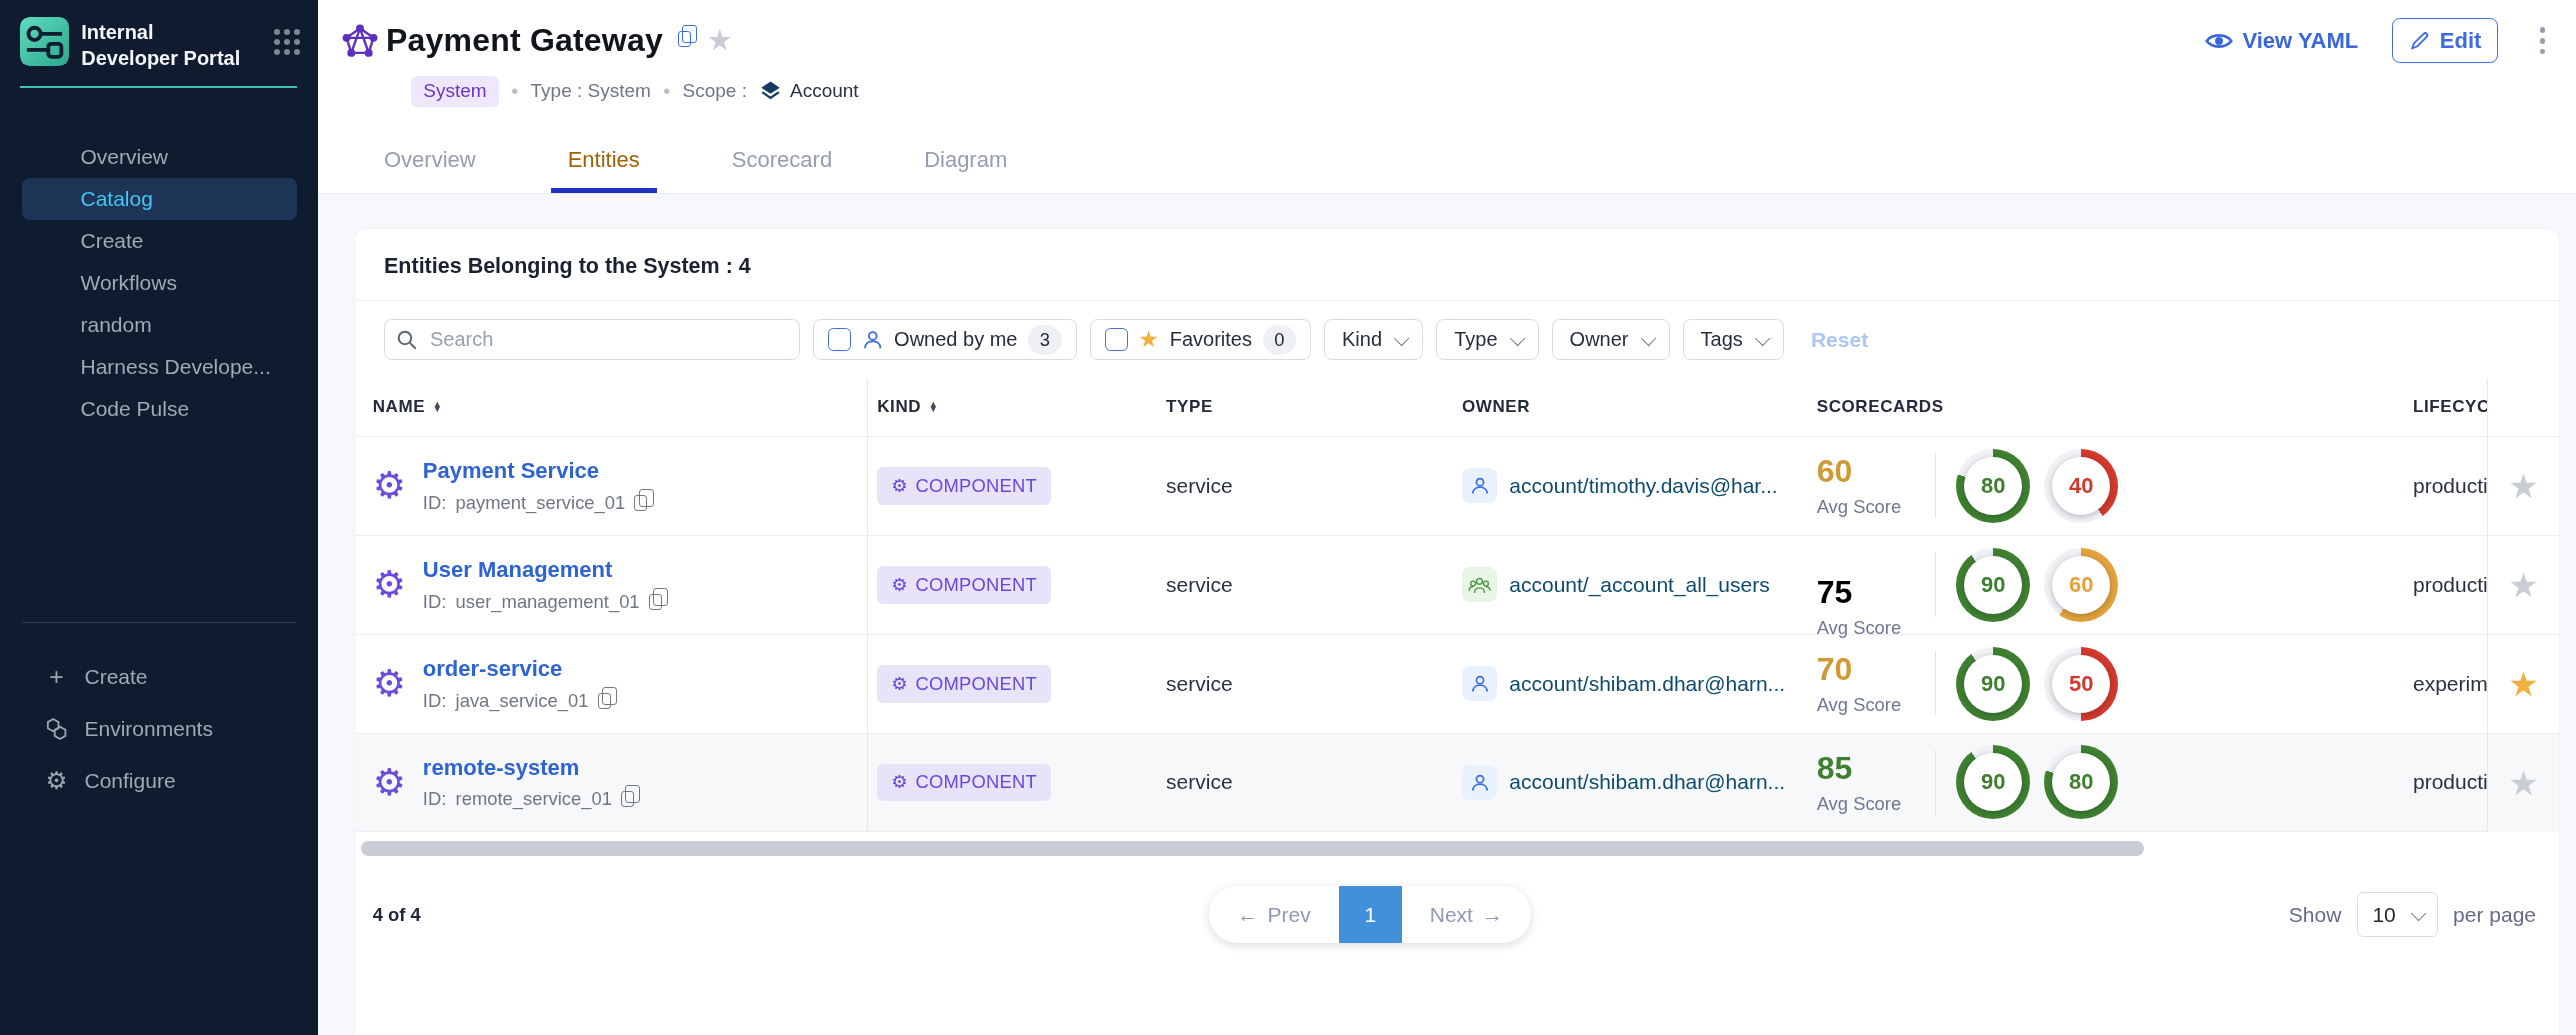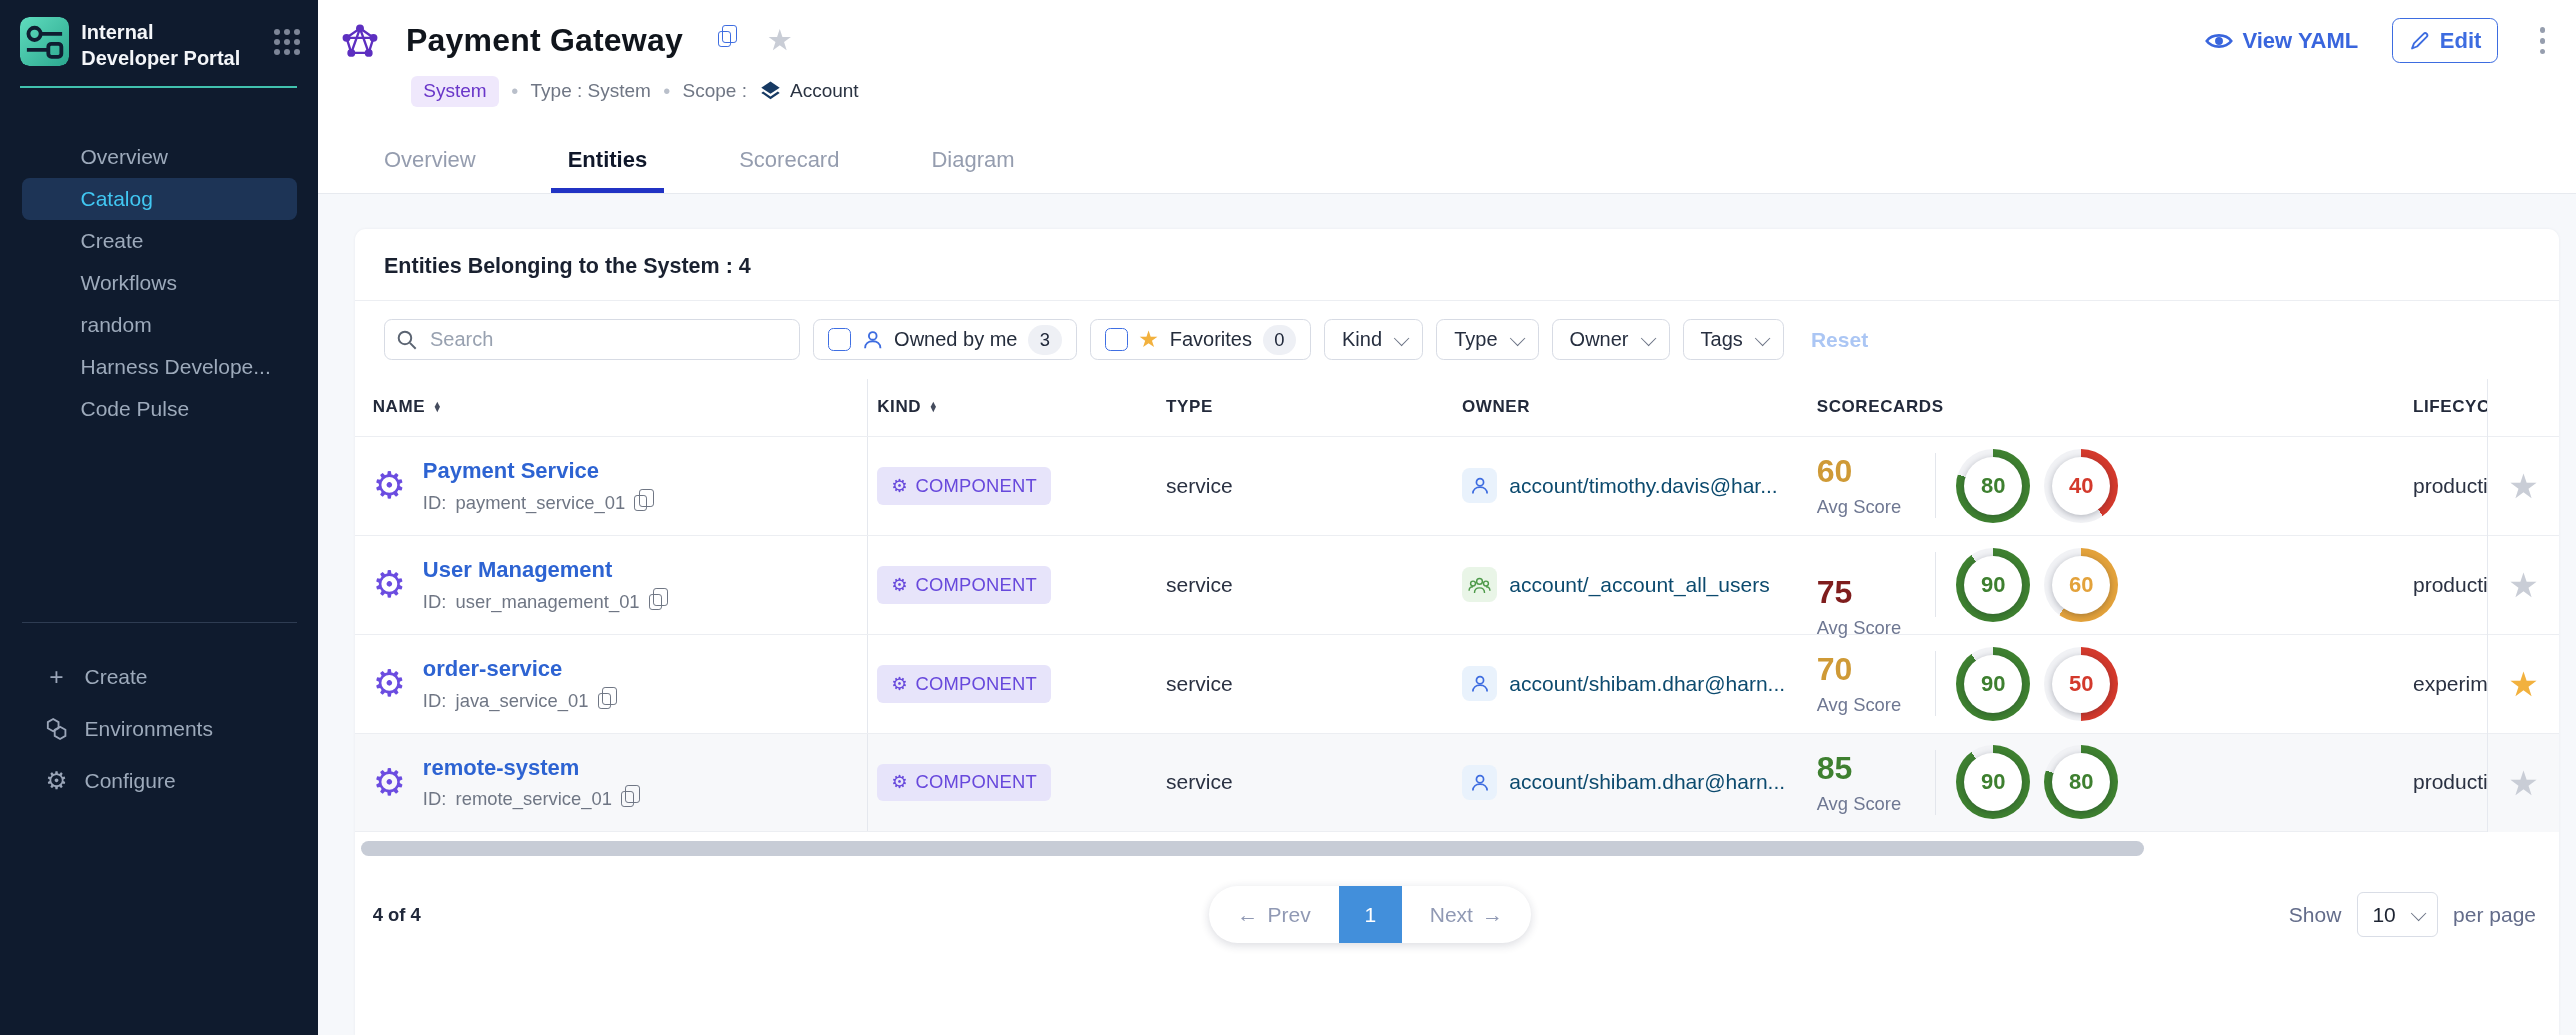--- a/index.html
+++ b/index.html
@@ -21,37 +21,37 @@
   .nav-item.active { background:#1d3456; color:#41c7f2; }
   .side-foot { position:absolute; left:0; right:0; top:622px; padding:0 21.5px; }
   .side-foot-rule { height:0.8px; background:#2e3c52; margin-bottom:28px; }
   .foot-item { height:52px; display:flex; align-items:center; gap:14px; padding-left:21px;
     font-size:21px; color:#9daabb; cursor:pointer; }
   .foot-ic { width:28px; display:flex; justify-content:center; color:#9aa5b8; font-size:24.6px; line-height:1; }
 
   
   .main { flex:1; display:flex; flex-direction:column; background:#f6f8fb; min-width:0; }
   .topbar { position:relative; background:#fff; height:194px; border-bottom:0.8px solid #e7eaef; padding:18.4px 23px 0 23px; flex:0 0 194px; }
-  .title-row { display:flex; align-items:center; gap:27px;justify-content:center; }
+  .title-row { display:flex; align-items:center; gap:7px;justify-content:center; }
   .page-title { font-size:32px; font-weight:700; color:#10151c; letter-spacing:0.2px; }
   .title-copy { color:#3d6ce0; margin-left:7.7px; cursor:pointer; }
   .title-star { color:#c9cdd6; font-size:29px; margin-left:9.2px; cursor:pointer; line-height:1; }
   .head-actions { margin-left:auto; display:flex; align-items:center; gap:34px; }
   .view-yaml { display:flex; align-items:center; gap:9.2px; color:#3965dd; font-size:22px; font-weight:700; cursor:pointer; }
   .edit-btn { display:flex; align-items:center; justify-content:center; gap:9.2px; width:106px; height:45px;
     border:1.5px solid #3d6ce0; border-radius:7.7px; background:#fff; color:#3d6ce0; font-size:22px; font-weight:700; cursor:pointer; }
   .kebab { display:flex; flex-direction:column; gap:5.4px; padding:4.6px 7.7px; cursor:pointer; }
   .kebab i { width:5.4px; height:5.4px; border-radius:50%; background:#969eae; }
   .meta-row { display:flex; align-items:center; gap:12.3px; margin:12.3px 0 0 70px; font-size:19px; color:#6f7684; }
   .sys-chip { background:#efe8fc; color:#6936c9; border-radius:6.1px; padding:4.6px 12.3px; font-size:19px; }
   .meta-dot { color:#b9bfca; font-size:20px; }
   .meta-strong { color:#2a3342; display:flex; align-items:center; gap:7.7px; }
   .tabs { position:absolute; left:49px; bottom:0; display:flex; gap:58px; }
   .tab { position:relative; padding:0 17px 20px 17px; font-size:22px; color:#959daf; cursor:pointer; }
-  .tab.active { color:#0f172a; font-weight:700; }
+  .tab.active { color:#a16207; font-weight:400; }
   .tab.active::after { content:""; position:absolute; left:0; right:0; bottom:0; height:5.4px; background:#2133c4; }
 
   
   .content { padding:35px 17px 11px 37px; flex:1; min-height:0; }
   .card { width:2204px; height:806px; background:#fff; border-radius:10.8px 10.8px 0 0; box-shadow:0 0.8px 3.1px rgba(20,30,60,.06); }
   .card-head { padding:24.6px 29px 21.5px 29px; border-bottom:0.8px solid #eceef2; }
   .card-title { font-size:21.5px; font-weight:700; color:#1a2130; }
 
   .filters { display:flex; align-items:center; gap:13px; padding:18.4px 29px; }
   .search-box { position:relative; width:416px; height:41px; }
@@ -433,21 +433,21 @@
                         <path d="M1.5 21 c0-3.5 2.2-5.5 5.5-5.5"></path>
                         <path d="M30.5 21 c0-3.5-2.2-5.5-5.5-5.5"></path>
                     </svg>
                   </span>
                   <span class="owner-txt">account/_account_all_users</span>
                 </div>
               </div>
               <div class="cell c-score">
                 <div class="score-wrap">
                   <div class="avg-block">
-                    <div class="avg-num" style="color: #7f1d1d; margin-top: 44px;">75</div>
+                    <div class="avg-num" style="color: #000000; margin-top: 44px;">75</div>
                     <div class="avg-label">Avg Score</div>
                   </div>
                   <div class="score-div"></div>
                   <div class="gauges">
                     <div class="gauge" style="background: conic-gradient(rgb(62, 128, 48) 90%, rgb(241, 242, 245) 0deg);">
                         <div class="gauge-inner gauge-val" style="color: rgb(62, 128, 48);">90</div>
                       </div>
                     <div class="gauge" style="background: conic-gradient(rgb(227, 162, 59) 60%, rgb(241, 242, 245) 0deg);">
                         <div class="gauge-inner gauge-val" style="color: rgb(227, 162, 59);">60</div>
                       </div>

